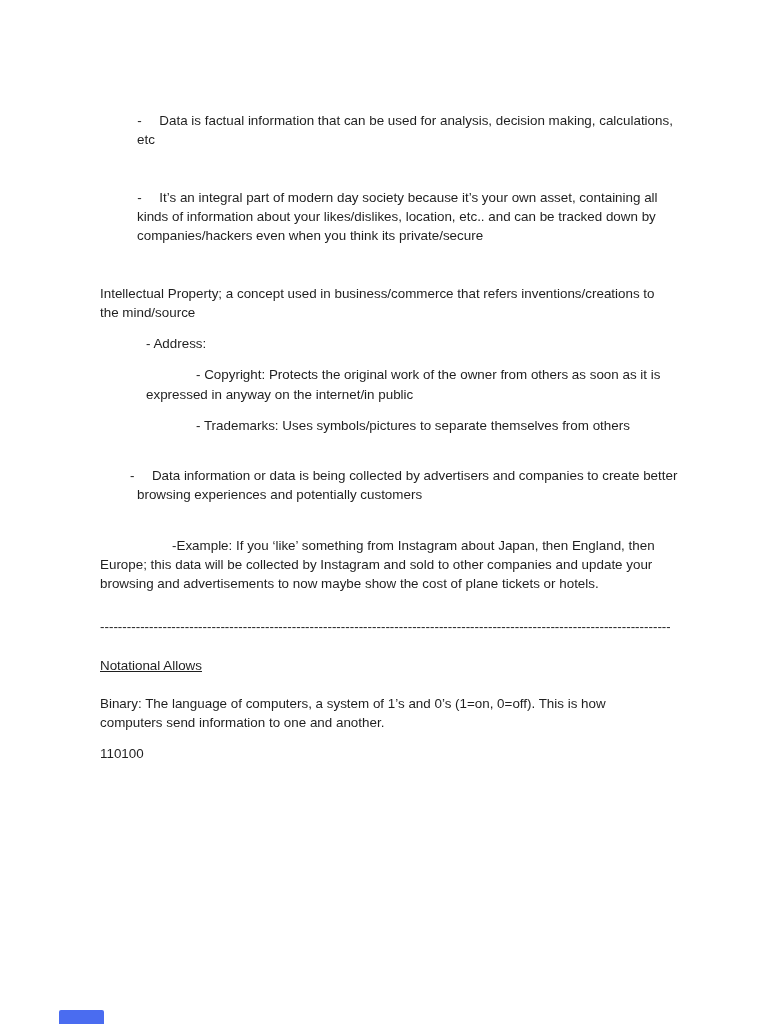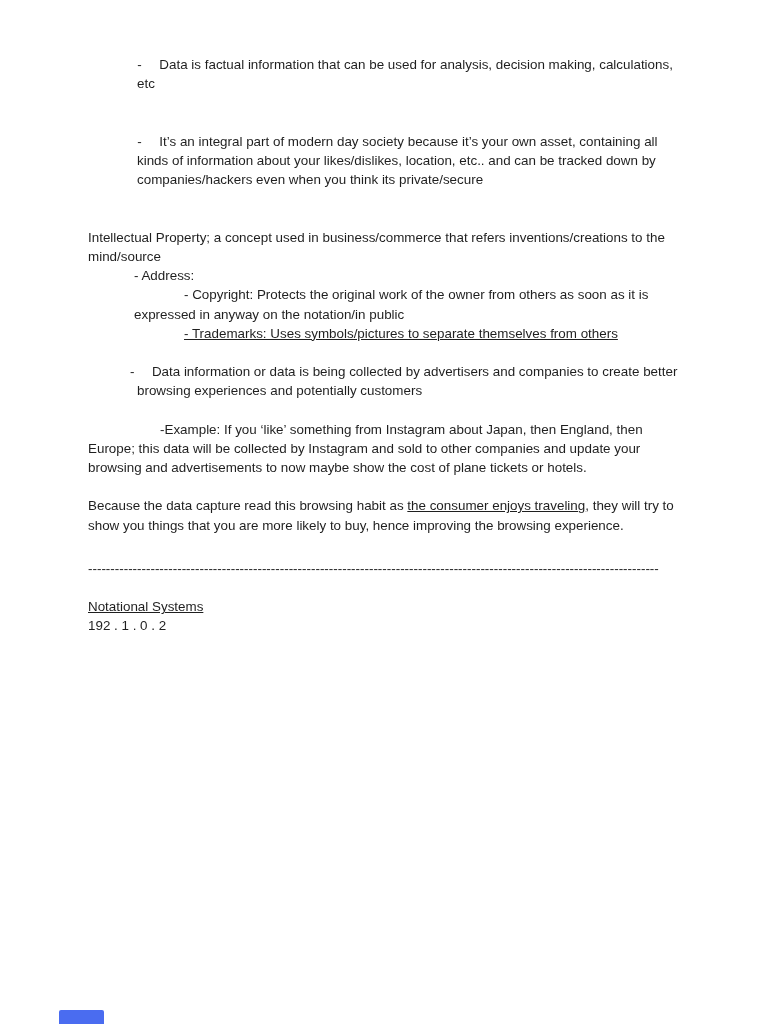--- a/index.html
+++ b/index.html
@@ -4,37 +4,37 @@
 <style>
   html, body { margin: 0; padding: 0; }
   body {
     width: 768px; height: 1024px; overflow: hidden; background: #ffffff;
   }
   .page {
     position: relative;
     width: 768px; height: 1024px;
     box-sizing: border-box;
     background: #ffffff;
-    padding: 36px 86px 0 88px;
+    padding: 92px 86px 0 88px;
     font-family: "Liberation Sans", sans-serif;
     font-size: 13.4px;
     line-height: 19.2px;
     color: #1f1f1f;
     overflow: hidden;
   }
-  p { margin: 0; white-space: pre-wrap; }
+  p { margin: 12px; white-space: pre-wrap; }
   .gap { margin-top: 19px; }
   .gap-sep { margin-top: 24px; }
 
   ul.bullets { margin: 0; padding: 0; list-style: none; }
   .bullet { position: relative; padding-left: 49px; white-space: pre-wrap; }
   .bullet .dash { display: inline-block; width: 22px; margin-left: -22px; }
 
   .ind1 { padding-left: 46px; }          
-  .ind2 { padding-left: 96px; text-decoration: underline; }          
+  .ind2 { padding-left: 96px; }          
   .hang2 { padding-left: 46px; text-indent: 50px; }  
   .hang-ex { text-indent: 72px; }        
 
   .b { font-weight: 400; }
   .u { text-decoration: underline; }
   .heading { text-decoration: underline; }
   .separator { white-space: nowrap; overflow: hidden; letter-spacing: 0; }
 
   .blue-bar {
     position: absolute;
@@ -54,35 +54,35 @@
     <li class="bullet">
       <span class="dash">-</span><span>Data is factual information that can be used for analysis, decision making, calculations, etc</span>
     </li>
     <li class="bullet">
       <span class="dash">-</span><span>It’s an integral part of modern day society because it’s your own asset, containing all kinds of information about your likes/dislikes, location, etc.. and can be tracked down by companies/hackers even when you think its private/secure</span>
     </li>
   </ul>
 
   <p class="gap">Intellectual Property; a concept used in business/commerce that refers inventions/creations to the mind/source</p>
   <p class="ind1">- Address:</p>
-  <p class="hang2">- Copyright: Protects the original work of the owner from others as soon as it is expressed in anyway on the notation/in public</p>
+  <p class="hang2">- Copyright: Protects the original work of the owner from others as soon as it is expressed in anyway on the internet/in public</p>
   <p class="ind2">- Trademarks: Uses symbols/pictures to separate themselves from others</p>
 
 
   <div class="bullet">
     <span class="dash">-</span><span><span>Data information or </span><span class="b">data</span><span> is being collected by advertisers and companies to create better browsing experiences and potentially customers</span></span>
   </div>
 
   <p class="hang-ex">-Example: If you ‘like’ something from Instagram about Japan, then England, then Europe; this data will be collected by Instagram and sold to other companies and update your browsing and advertisements to now maybe show the cost of plane tickets or hotels.</p>
 
-  <p class="gap"><span>Because the data capture read this browsing habit as </span><span class="u">the consumer enjoys traveling</span><span>, they will try to show you things that you are more likely to buy, hence improving the browsing experience.</span></p>
 
   <p class="separator gap-sep">--------------------------------------------------------------------------------------------------------------------------------</p>
 
-  <p class="heading gap">Notational Systems</p>
+  <p class="heading gap">Notational Allows</p>
+
+  <p class="gap">Binary: The language of computers, a system of 1’s and 0’s (1=on, 0=off). This is how computers send information to one and another.</p>
+  <p>110100</p>
 
 
-
-  <p>192 . 1 . 0 . 2</p>
 
   <div class="blue-bar" style="background: rgb(74, 108, 240);"></div>
 
 </div>
 
 </body></html>

